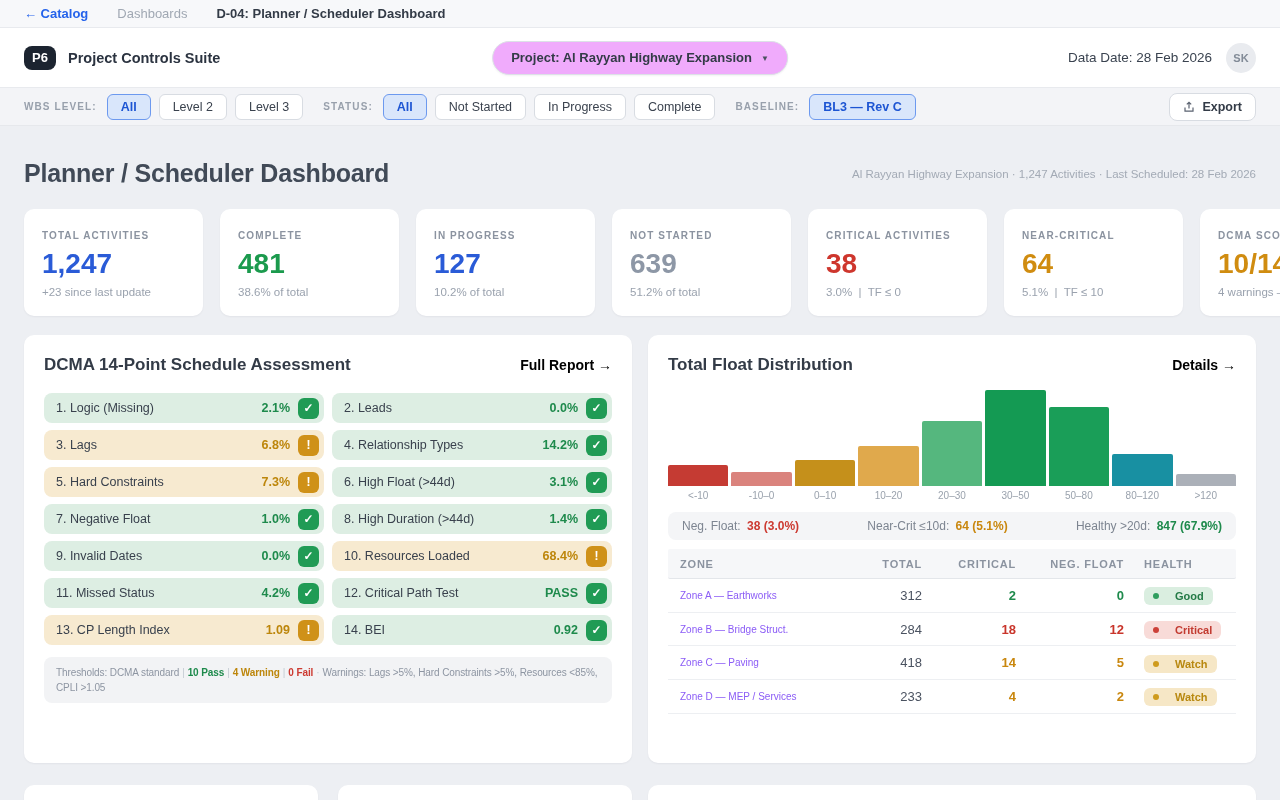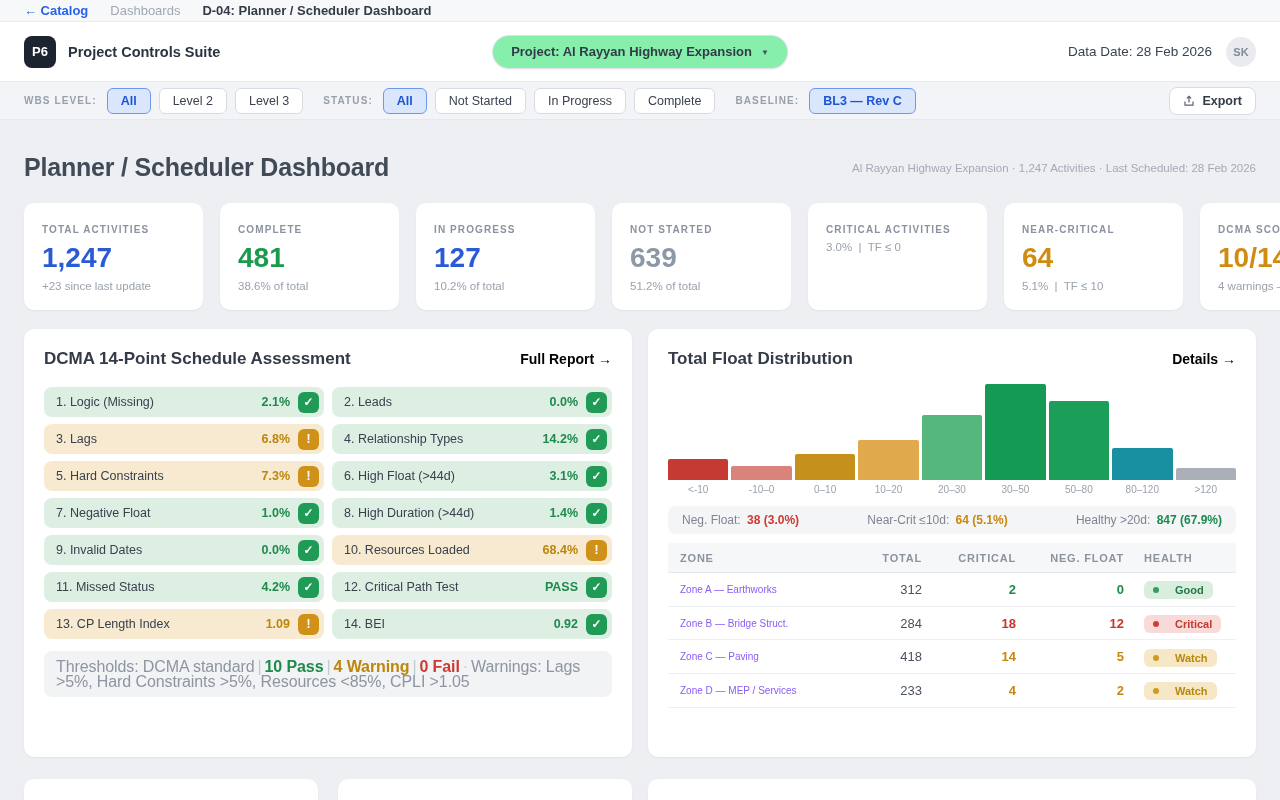--- a/index.html
+++ b/index.html
@@ -1,27 +1,27 @@
 <!DOCTYPE html>
 <html><head>
 <meta charset="utf-8">
 <style>
 * { margin:0; padding:0; box-sizing:border-box; }
 html,body { width:1280px; height:800px; overflow:hidden; }
 body { font-family:"Liberation Sans",sans-serif; background:#edeff3; color:#333b47; }
 
-.topbar { height:22px; background:#f7f8fa; border-bottom:1px solid #e8eaee; display:flex; align-items:center; padding:0 24px; gap:22px; font-size:13px; }
+.topbar { height:28px; background:#f7f8fa; border-bottom:1px solid #e8eaee; display:flex; align-items:center; padding:0 24px; gap:29px; font-size:13px; }
 .crumb-back { color:#2563eb; font-weight:600; cursor:pointer; }
 .crumb-muted { color:#a0a8b3; }
 .crumb-current { color:#333b47; font-weight:600; }
 
 .appbar { height:60px; background:#fff; border-bottom:1px solid #e8eaee; display:flex; align-items:center; padding:0 24px; position:relative; }
-.logo { width:32px; height:32px; border-radius:8px; background:#1c2430; color:#fff; font-weight:700; font-size:13px; display:flex; align-items:center; justify-content:center; }
+.logo { width:32px; height:24px; border-radius:8px; background:#1c2430; color:#fff; font-weight:700; font-size:13px; display:flex; align-items:center; justify-content:center; }
 .app-name { margin-left:12px; font-size:14.5px; font-weight:600; color:#2b3340; }
-.project-pill { position:absolute; left:50%; transform:translateX(-50%); border:1px solid #dde1e7; background:#86efac; border-radius:999px; height:34px; padding:0 18px; font-size:13px; font-weight:600; color:#333b47; display:flex; gap:9px; align-items:center; box-shadow:0 1px 2px rgba(16,24,40,.05); cursor:pointer; }
+.project-pill { position:absolute; left:50%; transform:translateX(-50%); border:1px solid #dde1e7; background:#f0abfc; border-radius:999px; height:34px; padding:0 18px; font-size:13px; font-weight:600; color:#333b47; display:flex; gap:9px; align-items:center; box-shadow:0 1px 2px rgba(16,24,40,.05); cursor:pointer; }
 .caret { font-size:8px; color:#4a5260; margin-top:1px; }
 .appbar-right { margin-left:auto; display:flex; align-items:center; gap:14px; }
 .data-date { font-size:13.5px; color:#3a4350; font-weight:500; }
 .avatar { width:30px; height:30px; border-radius:50%; background:#e9ebef; color:#828b97; font-size:11px; font-weight:700; display:flex; align-items:center; justify-content:center; }
 
 .filterbar { height:38px; background:#f3f4f7; border-bottom:1px solid #e6e8ec; display:flex; align-items:center; padding:0 24px; }
 .fgroup { display:flex; align-items:center; gap:8px; margin-right:20px; }
 .filter-label { font-size:10px; font-weight:700; letter-spacing:1.1px; color:#98a0ac; margin-right:2px; }
 .fbtn { height:26px; padding:0 13px; border-radius:6px; border:1px solid #d8dce2; background:#fff; font-size:12.5px; color:#3a424e; display:flex; align-items:center; font-weight:500; cursor:pointer; }
 .fbtn.sel { background:#d9e6fb; border-color:#6c99ef; color:#1d55d3; font-weight:700; }
@@ -48,21 +48,21 @@
 .dcma-item { height:30px; border-radius:8px; display:flex; align-items:center; padding:0 5px 0 12px; }
 .dcma-item.pass { background:#ddeee3; }
 .dcma-item.warn { background:#f7ead0; }
 .dcma-label { font-size:12.5px; color:#39414d; }
 .dcma-value { margin-left:auto; font-size:12.5px; font-weight:700; margin-right:8px; }
 .dcma-value.pass { color:#1e8a4c; }
 .dcma-value.warn { color:#bd860b; }
 .dcma-badge { width:21px; height:21px; border-radius:6px; color:#fff; display:flex; align-items:center; justify-content:center; font-size:12px; font-weight:700; flex:none; }
 .dcma-badge.pass { background:#209b55; }
 .dcma-badge.warn { background:#cf9118; }
-.dcma-note { margin-top:12px; background:#f2f3f5; border-radius:8px; padding:8px 12px; font-size:16px; letter-spacing:-0.1px; color:#8d95a2; line-height:15px; }
+.dcma-note { margin-top:12px; background:#f2f3f5; border-radius:8px; padding:8px 12px; font-size:10px; letter-spacing:-0.1px; color:#8d95a2; line-height:15px; }
 .dcma-note .sep { color:#c3cad2; padding:0 3px; }
 .np { color:#1e8a4c; font-weight:700; } .nw { color:#bd860b; font-weight:700; } .nf { color:#cc3a31; font-weight:700; }
 
 .bars { display:flex; align-items:flex-end; gap:3px; height:98px; margin-top:13px; }
 .bar { flex:1; border-radius:2px 2px 0 0; }
 .bar-labels { display:flex; gap:3px; margin-top:4px; }
 .bar-label { flex:1; text-align:center; font-size:10px; color:#9aa2ad; }
 .float-legend { margin-top:11px; background:#f4f5f7; border-radius:8px; padding:8px 14px; display:flex; justify-content:space-between; font-size:12px; color:#7d8591; height:28px; align-items:center; }
 .fl-val { font-weight:700; margin-left:3px; }
 .fl-val.red { color:#cc3a31; } .fl-val.amber { color:#c9870e; } .fl-val.green { color:#1e8a4c; }
@@ -164,20 +164,21 @@
         <div class="kpi-value" style="color: rgb(42, 91, 215);">127</div>
         <div class="kpi-sub">10.2% of total</div>
       </div>
       <div class="kpi">
         <div class="kpi-label">NOT STARTED</div>
         <div class="kpi-value" style="color: rgb(141, 151, 166);">639</div>
         <div class="kpi-sub">51.2% of total</div>
       </div>
       <div class="kpi">
         <div class="kpi-label">CRITICAL ACTIVITIES</div>
+        <div class="kpi-value" style="color: rgb(206, 54, 45);">38</div>
         <div class="kpi-sub">3.0%  |  TF ≤ 0</div>
       </div>
       <div class="kpi">
         <div class="kpi-label">NEAR-CRITICAL</div>
         <div class="kpi-value" style="color: rgb(208, 140, 16);">64</div>
         <div class="kpi-sub">5.1%  |  TF ≤ 10</div>
       </div>
       <div class="kpi">
         <div class="kpi-label">DCMA SCORE</div>
         <div class="kpi-value" style="color: rgb(208, 140, 16);">10/14</div>

